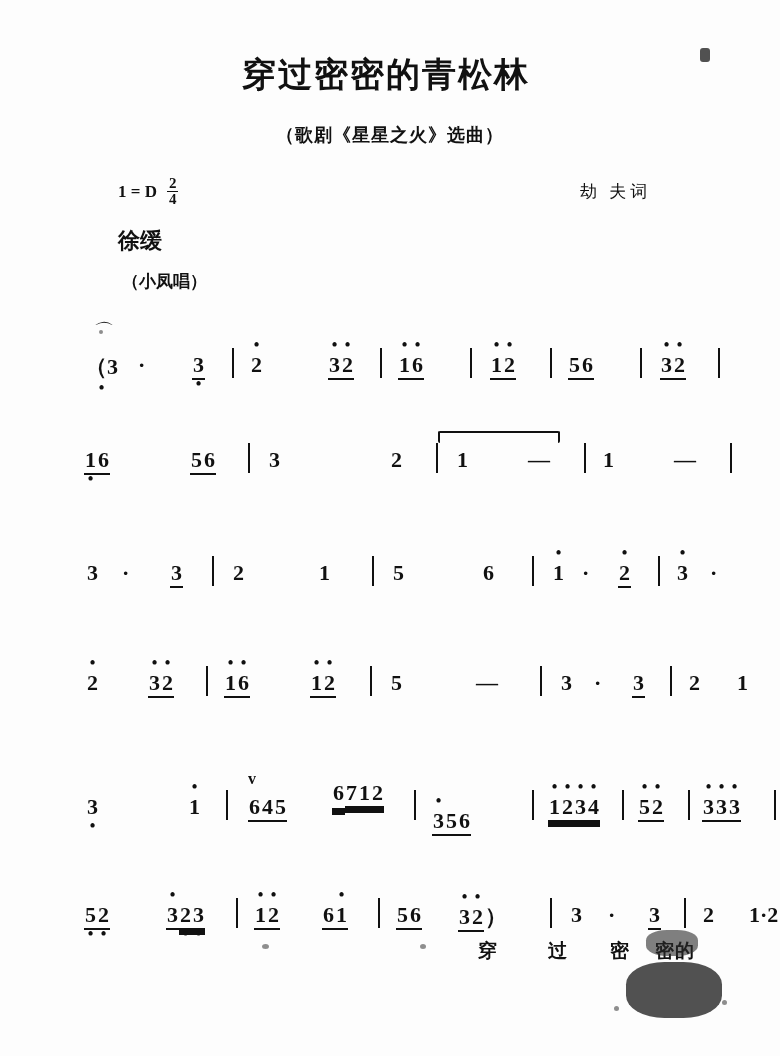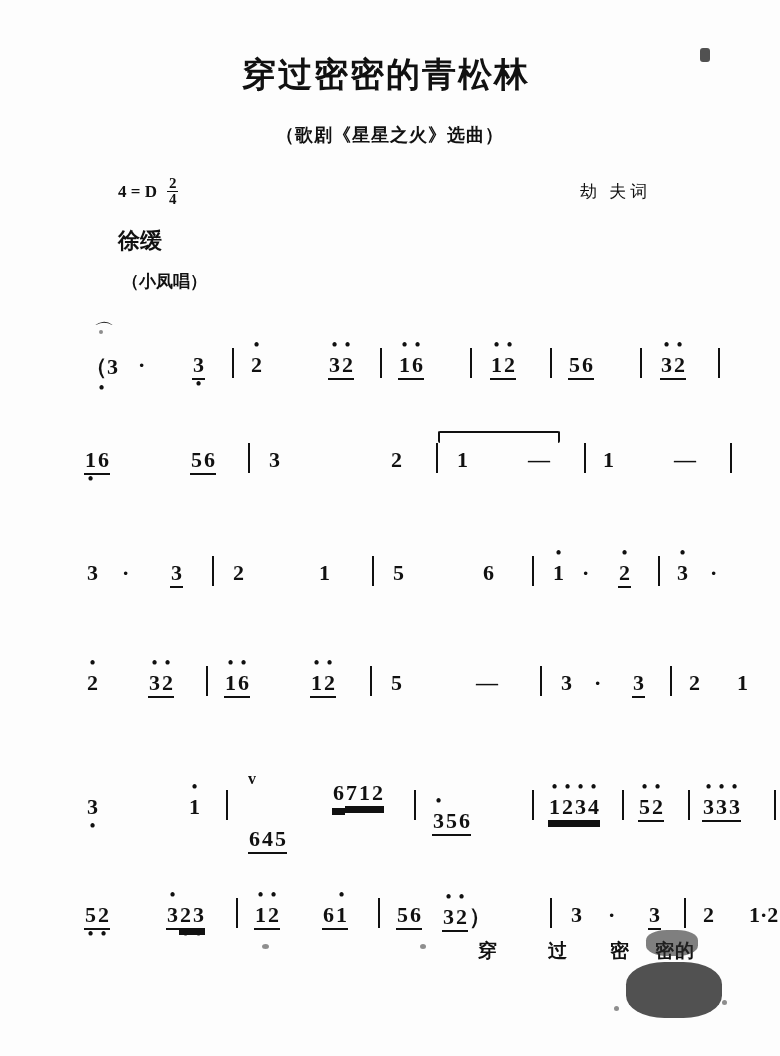--- a/index.html
+++ b/index.html
@@ -171,21 +171,21 @@
 </style>
 </head>
 <body>
 
 <div class="sheet">
 
   <div class="title">穿过密密的青松林</div>
   <div class="subtitle">（歌剧《星星之火》选曲）</div>
 
   <div class="keyline">
-    <span>4 = D</span>
+    <span>1 = D</span>
     <span class="frac">
       <span class="num">2</span>
       <span class="den">4</span>
     </span>
   </div>
 
   <div class="lyricist">劫 夫词</div>
   <div class="tempo">徐缓</div>
   <div class="singer">（小凤唱）</div>
 
@@ -298,21 +298,21 @@
     <div class="bar" style="left:600px; top:18px;"></div>
     <div class="note" style="left:618px; top:22px;"><span class="g">2</span></div>
     <div class="note" style="left:666px; top:22px;"><span class="g">1</span></div>
   </div>
 
   <div class="system" style="top:772px">
     <div class="note" style="left:16px; top:22px;"><span class="g dot-dn">3</span></div>
     <div class="note" style="left:118px; top:22px;"><span class="g dot-up">1</span></div>
     <div class="bar" style="left:156px; top:18px;"></div>
 
-    <div class="note" style="left:178px; top:22px;margin-top:32px;">
+    <div class="note" style="left:178px; top:22px;">
       <span class="g beam1">6</span><span class="g beam1">4</span><span class="g beam1">5</span>
     </div>
     <div class="speck" style="left:186px; top:6px; width:0; height:0;"></div>
     <div class="note" style="left:178px; top:-2px; font-size:16px;">v</div>
 
     <div class="note" style="left:262px; top:8px;">
       <span class="g beam2" style="padding-bottom:2px;">6</span><span class="g beam2">7</span><span class="g beam2">1</span><span class="g beam2">2</span>
     </div>
     <div class="bar" style="left:344px; top:18px;"></div>
     <div class="note" style="left:362px; top:36px;">
@@ -345,21 +345,21 @@
     <div class="note" style="left:184px; top:22px;">
       <span class="g dot-up beam1">1</span><span class="g dot-up beam1">2</span>
     </div>
     <div class="note" style="left:252px; top:22px;">
       <span class="g beam1">6</span><span class="g dot-up beam1">1</span>
     </div>
     <div class="bar" style="left:308px; top:18px;"></div>
     <div class="note" style="left:326px; top:22px;">
       <span class="g beam1">5</span><span class="g beam1">6</span>
     </div>
-    <div class="note" style="left:372px; top:22px;text-align:right;">
+    <div class="note" style="left:388px; top:22px;text-align:right;">
       <span class="g dot-up beam1">3</span><span class="g dot-up beam1">2</span><span class="g">）</span>
     </div>
 
     <div class="bar" style="left:480px; top:18px;"></div>
     <div class="note" style="left:500px; top:22px;"><span class="g">3</span></div>
     <div class="aug" style="left:538px; top:22px;">·</div>
     <div class="note" style="left:578px; top:22px;"><span class="g beam1">3</span></div>
     <div class="bar" style="left:614px; top:18px;"></div>
     <div class="note" style="left:632px; top:22px;"><span class="g">2</span></div>
     <div class="note" style="left:678px; top:22px;"><span class="g">1·2</span></div>

